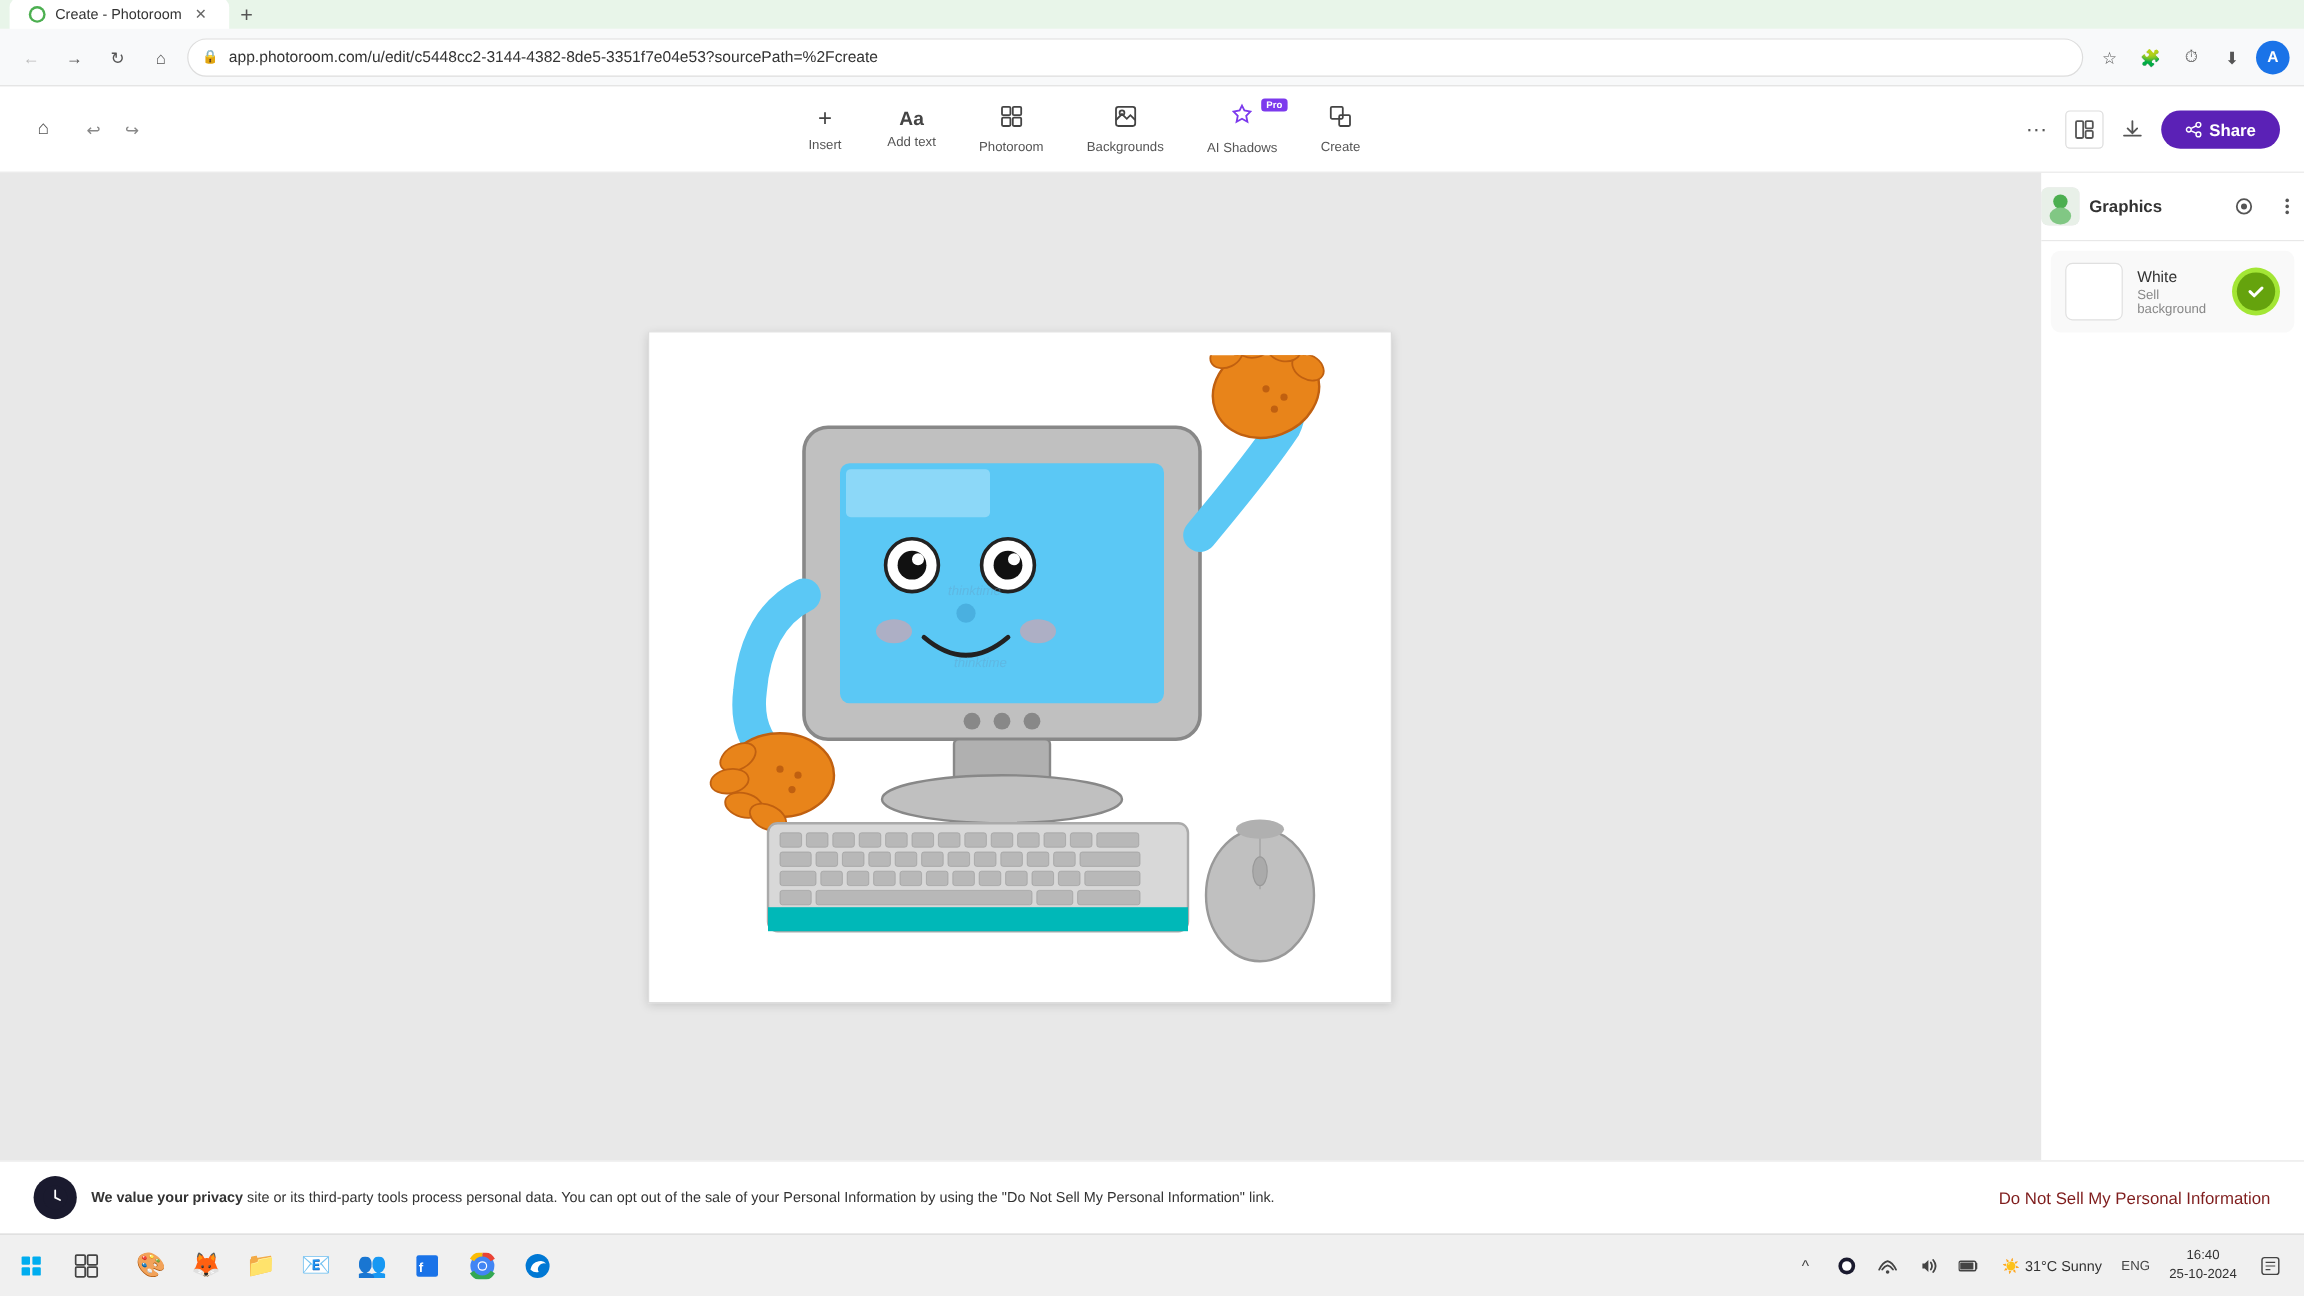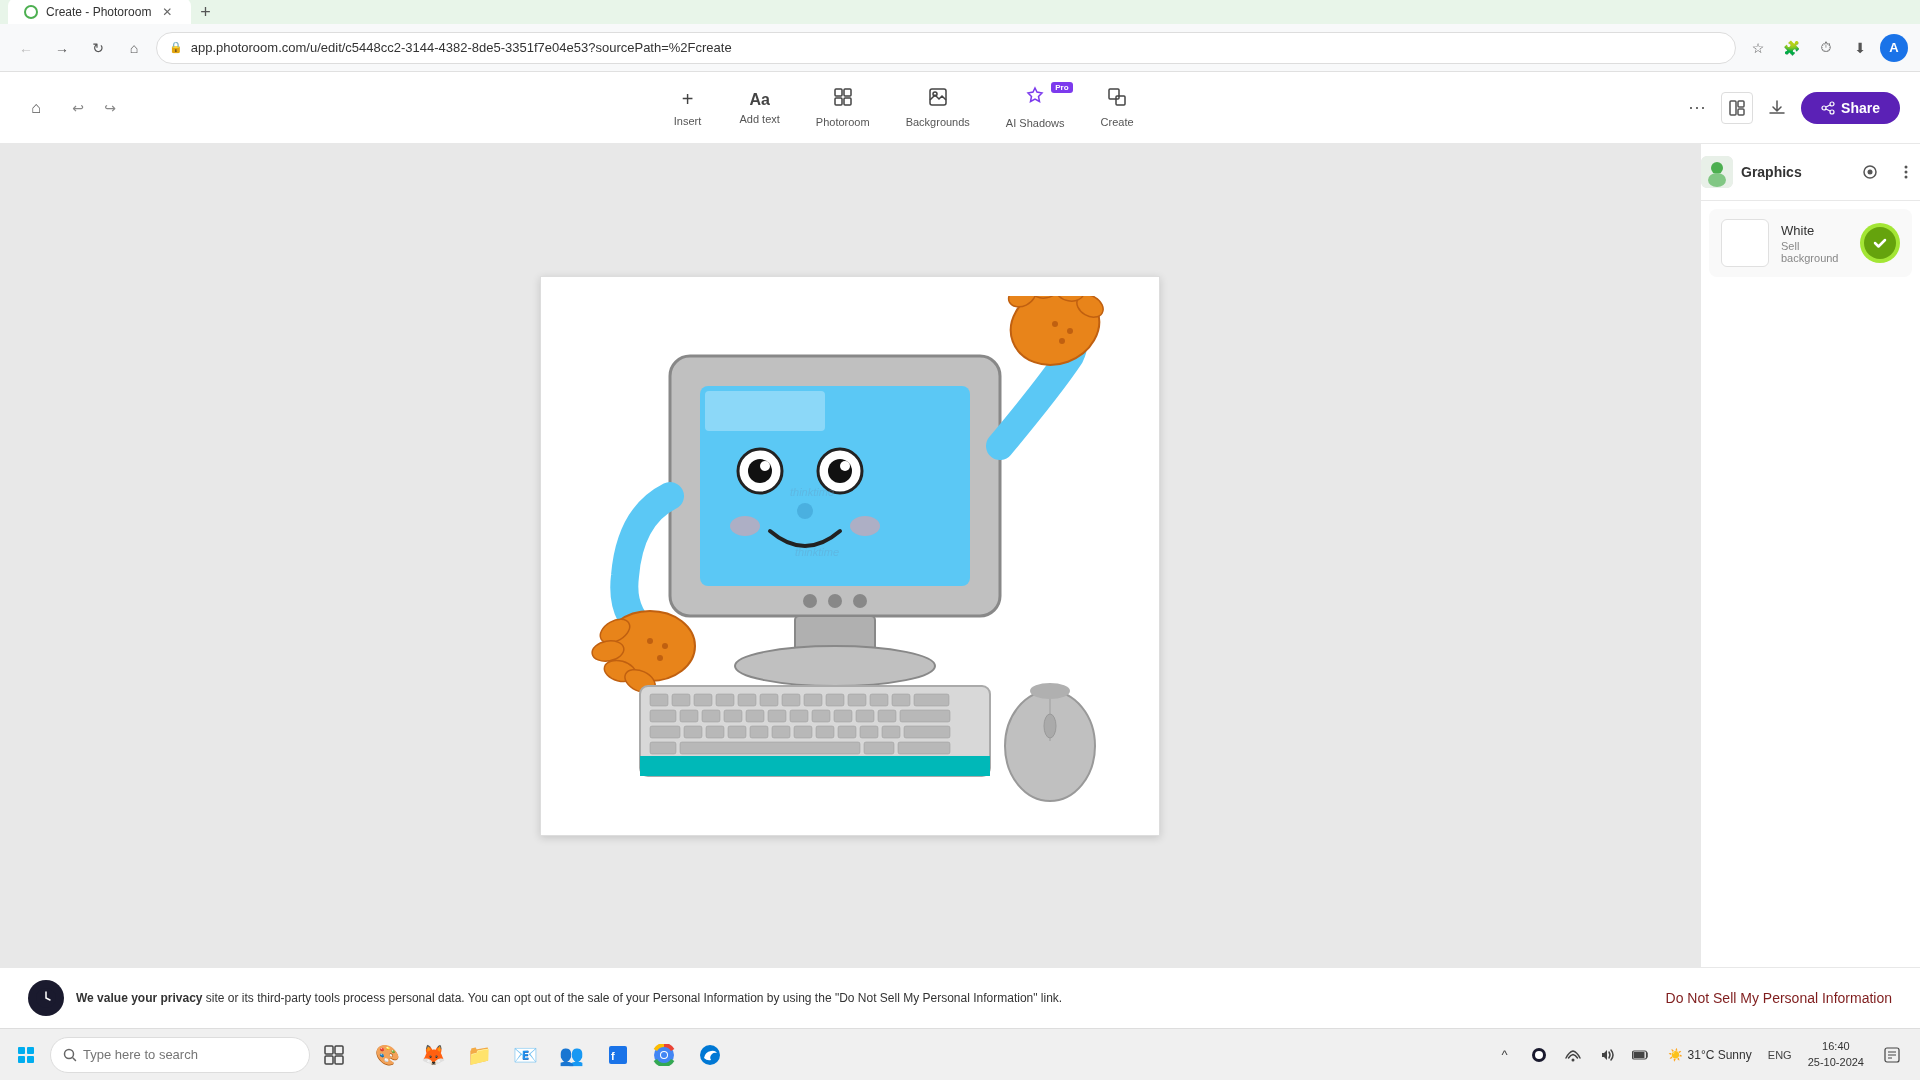--- a/index.html
+++ b/index.html
@@ -402,27 +402,20 @@
 
     <div class="taskbar-start">
       <svg width="18" height="18" viewBox="0 0 18 18" fill="none">
         <rect x="1" y="1" width="7" height="7" rx="1" fill="#00adef"></rect>
         <rect x="10" y="1" width="7" height="7" rx="1" fill="#00adef"></rect>
         <rect x="1" y="10" width="7" height="7" rx="1" fill="#00adef"></rect>
         <rect x="10" y="10" width="7" height="7" rx="1" fill="#00adef"></rect>
       </svg>
     </div>
 
-    <div class="taskbar-search">
-      <svg width="14" height="14" viewBox="0 0 14 14" fill="none">
-        <circle cx="6" cy="6" r="4.5" stroke="#666" stroke-width="1.5"></circle>
-        <path d="M10 10l2.5 2.5" stroke="#666" stroke-width="1.5" stroke-linecap="round"></path>
-      </svg>
-      <input class="taskbar-search-input" type="text" placeholder="Type here to search" style="">
-    </div>
 
     <div class="taskbar-app" style="font-size:16px;">
       <svg width="20" height="20" viewBox="0 0 20 20" fill="none">
         <rect x="1" y="1" width="8" height="8" rx="1" stroke="#444" stroke-width="1.5"></rect>
         <rect x="11" y="1" width="8" height="8" rx="1" stroke="#444" stroke-width="1.5"></rect>
         <rect x="1" y="11" width="8" height="8" rx="1" stroke="#444" stroke-width="1.5"></rect>
         <rect x="11" y="11" width="8" height="8" rx="1" stroke="#444" stroke-width="1.5"></rect>
       </svg>
     </div>
 

